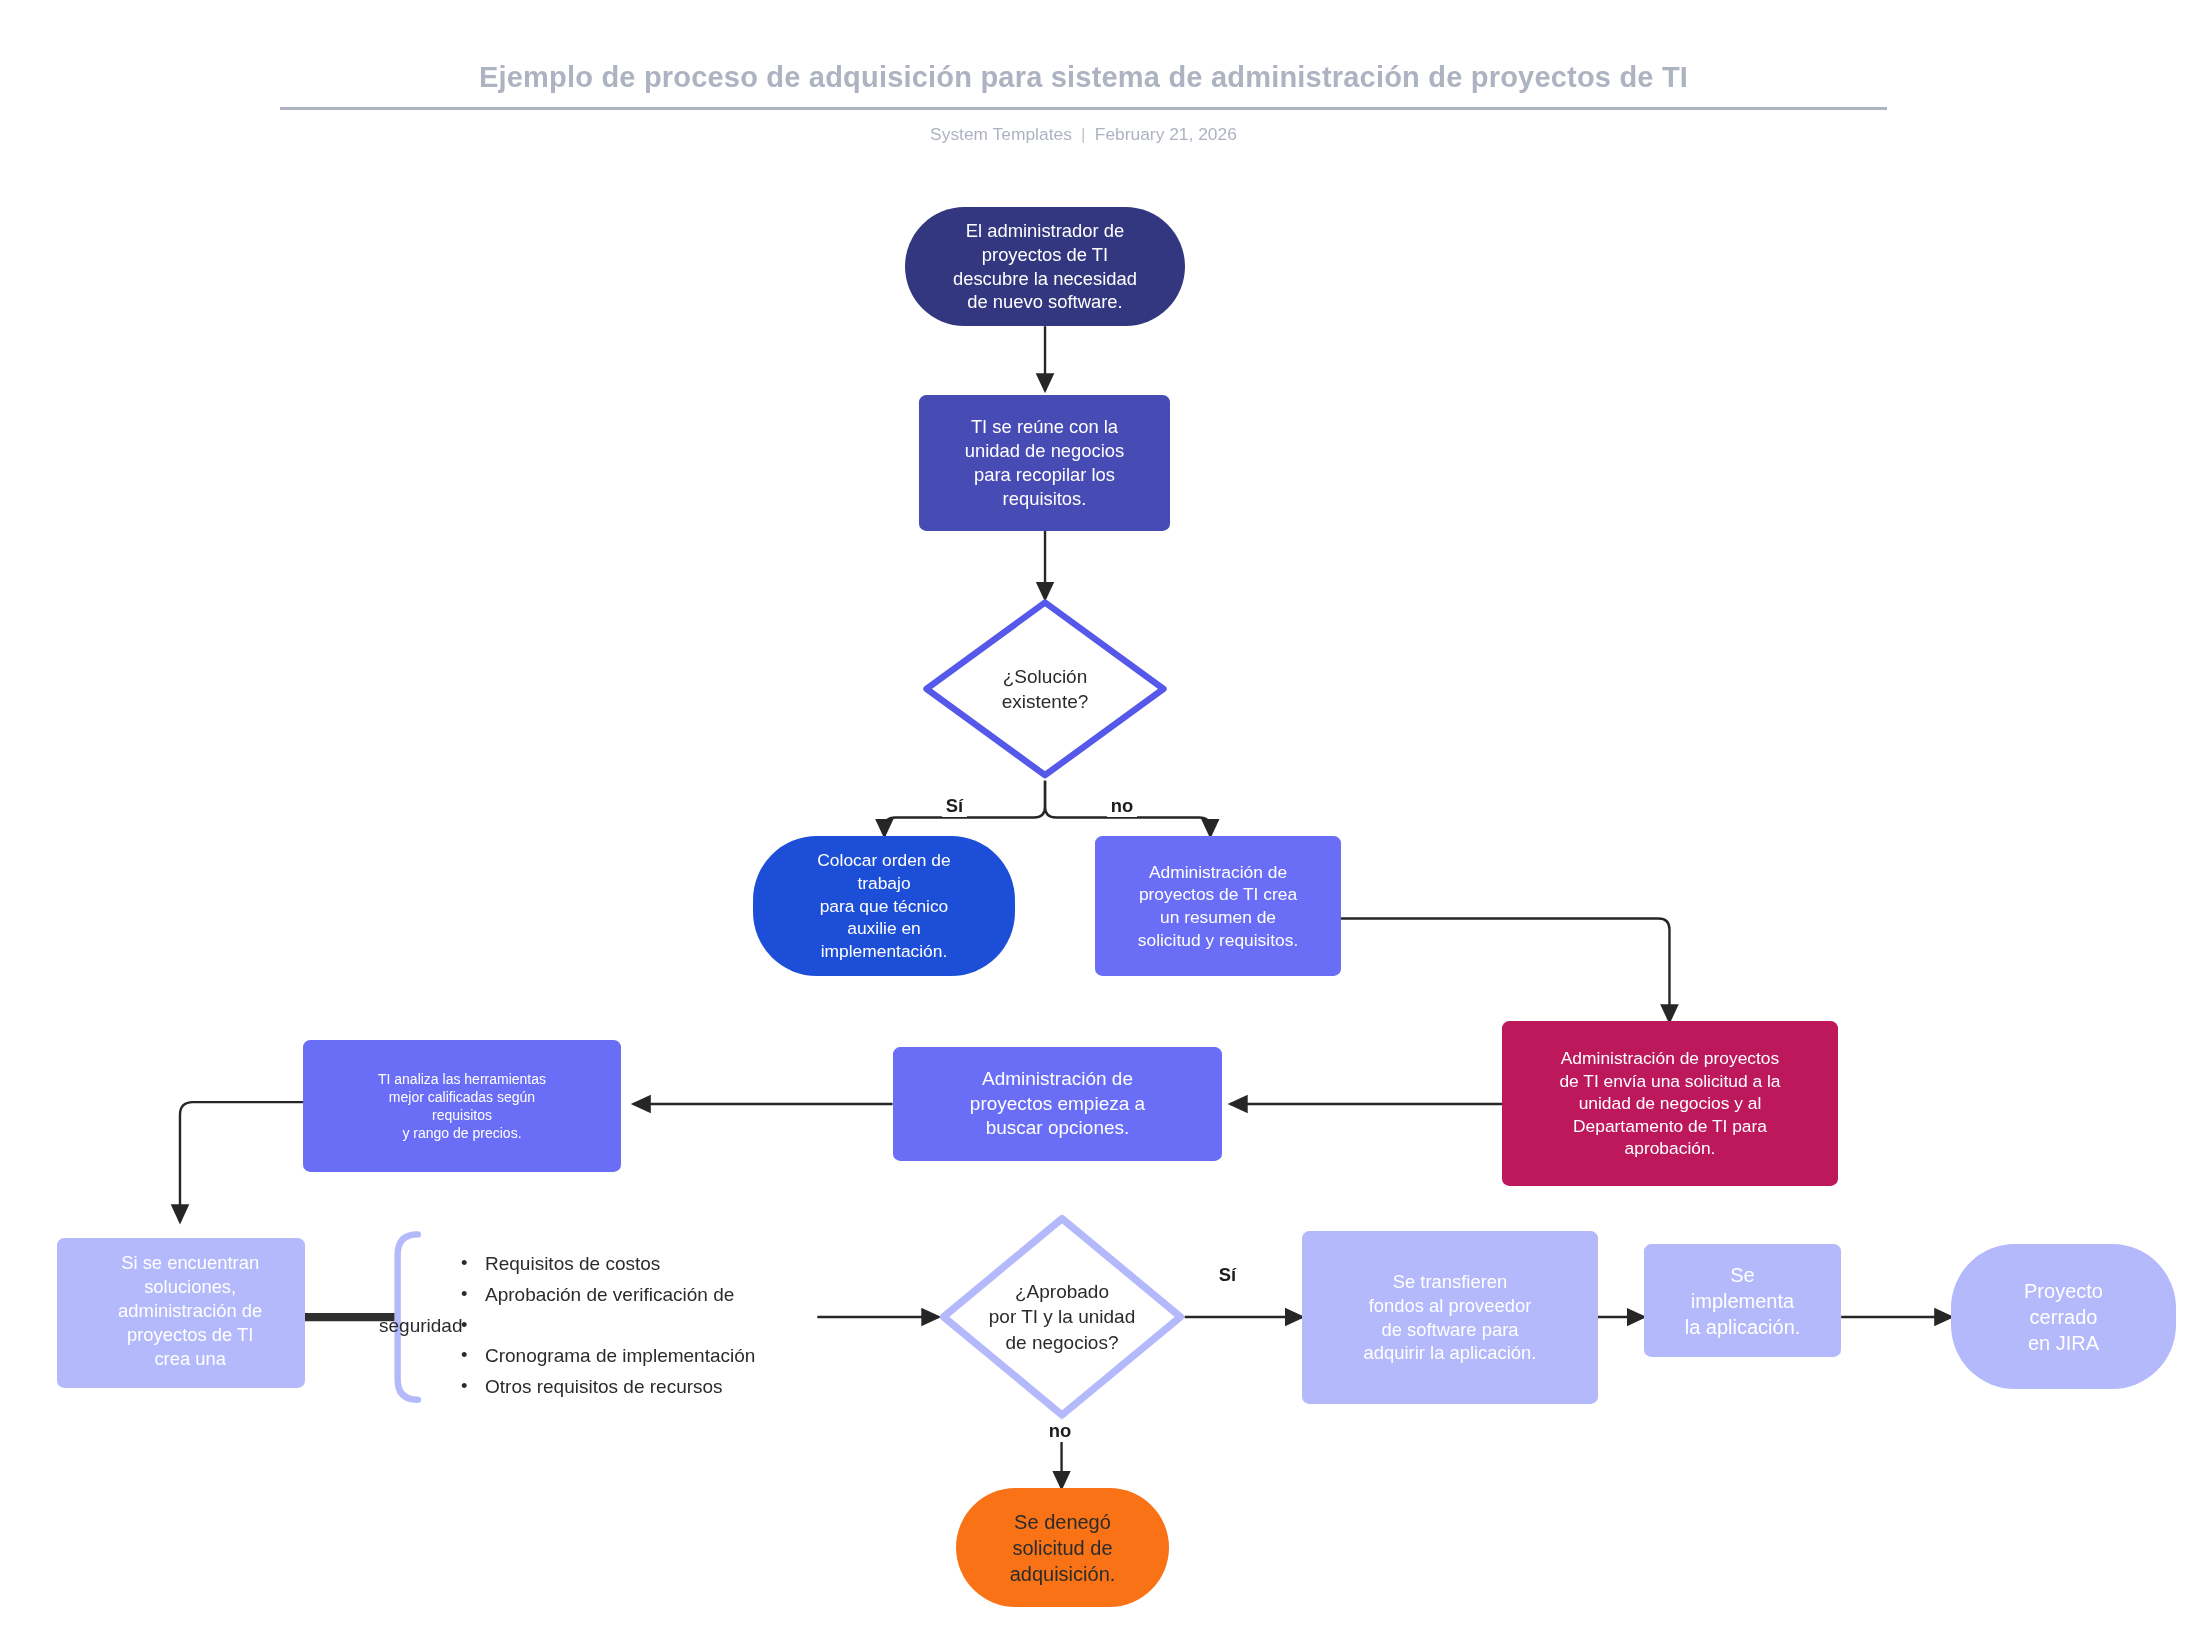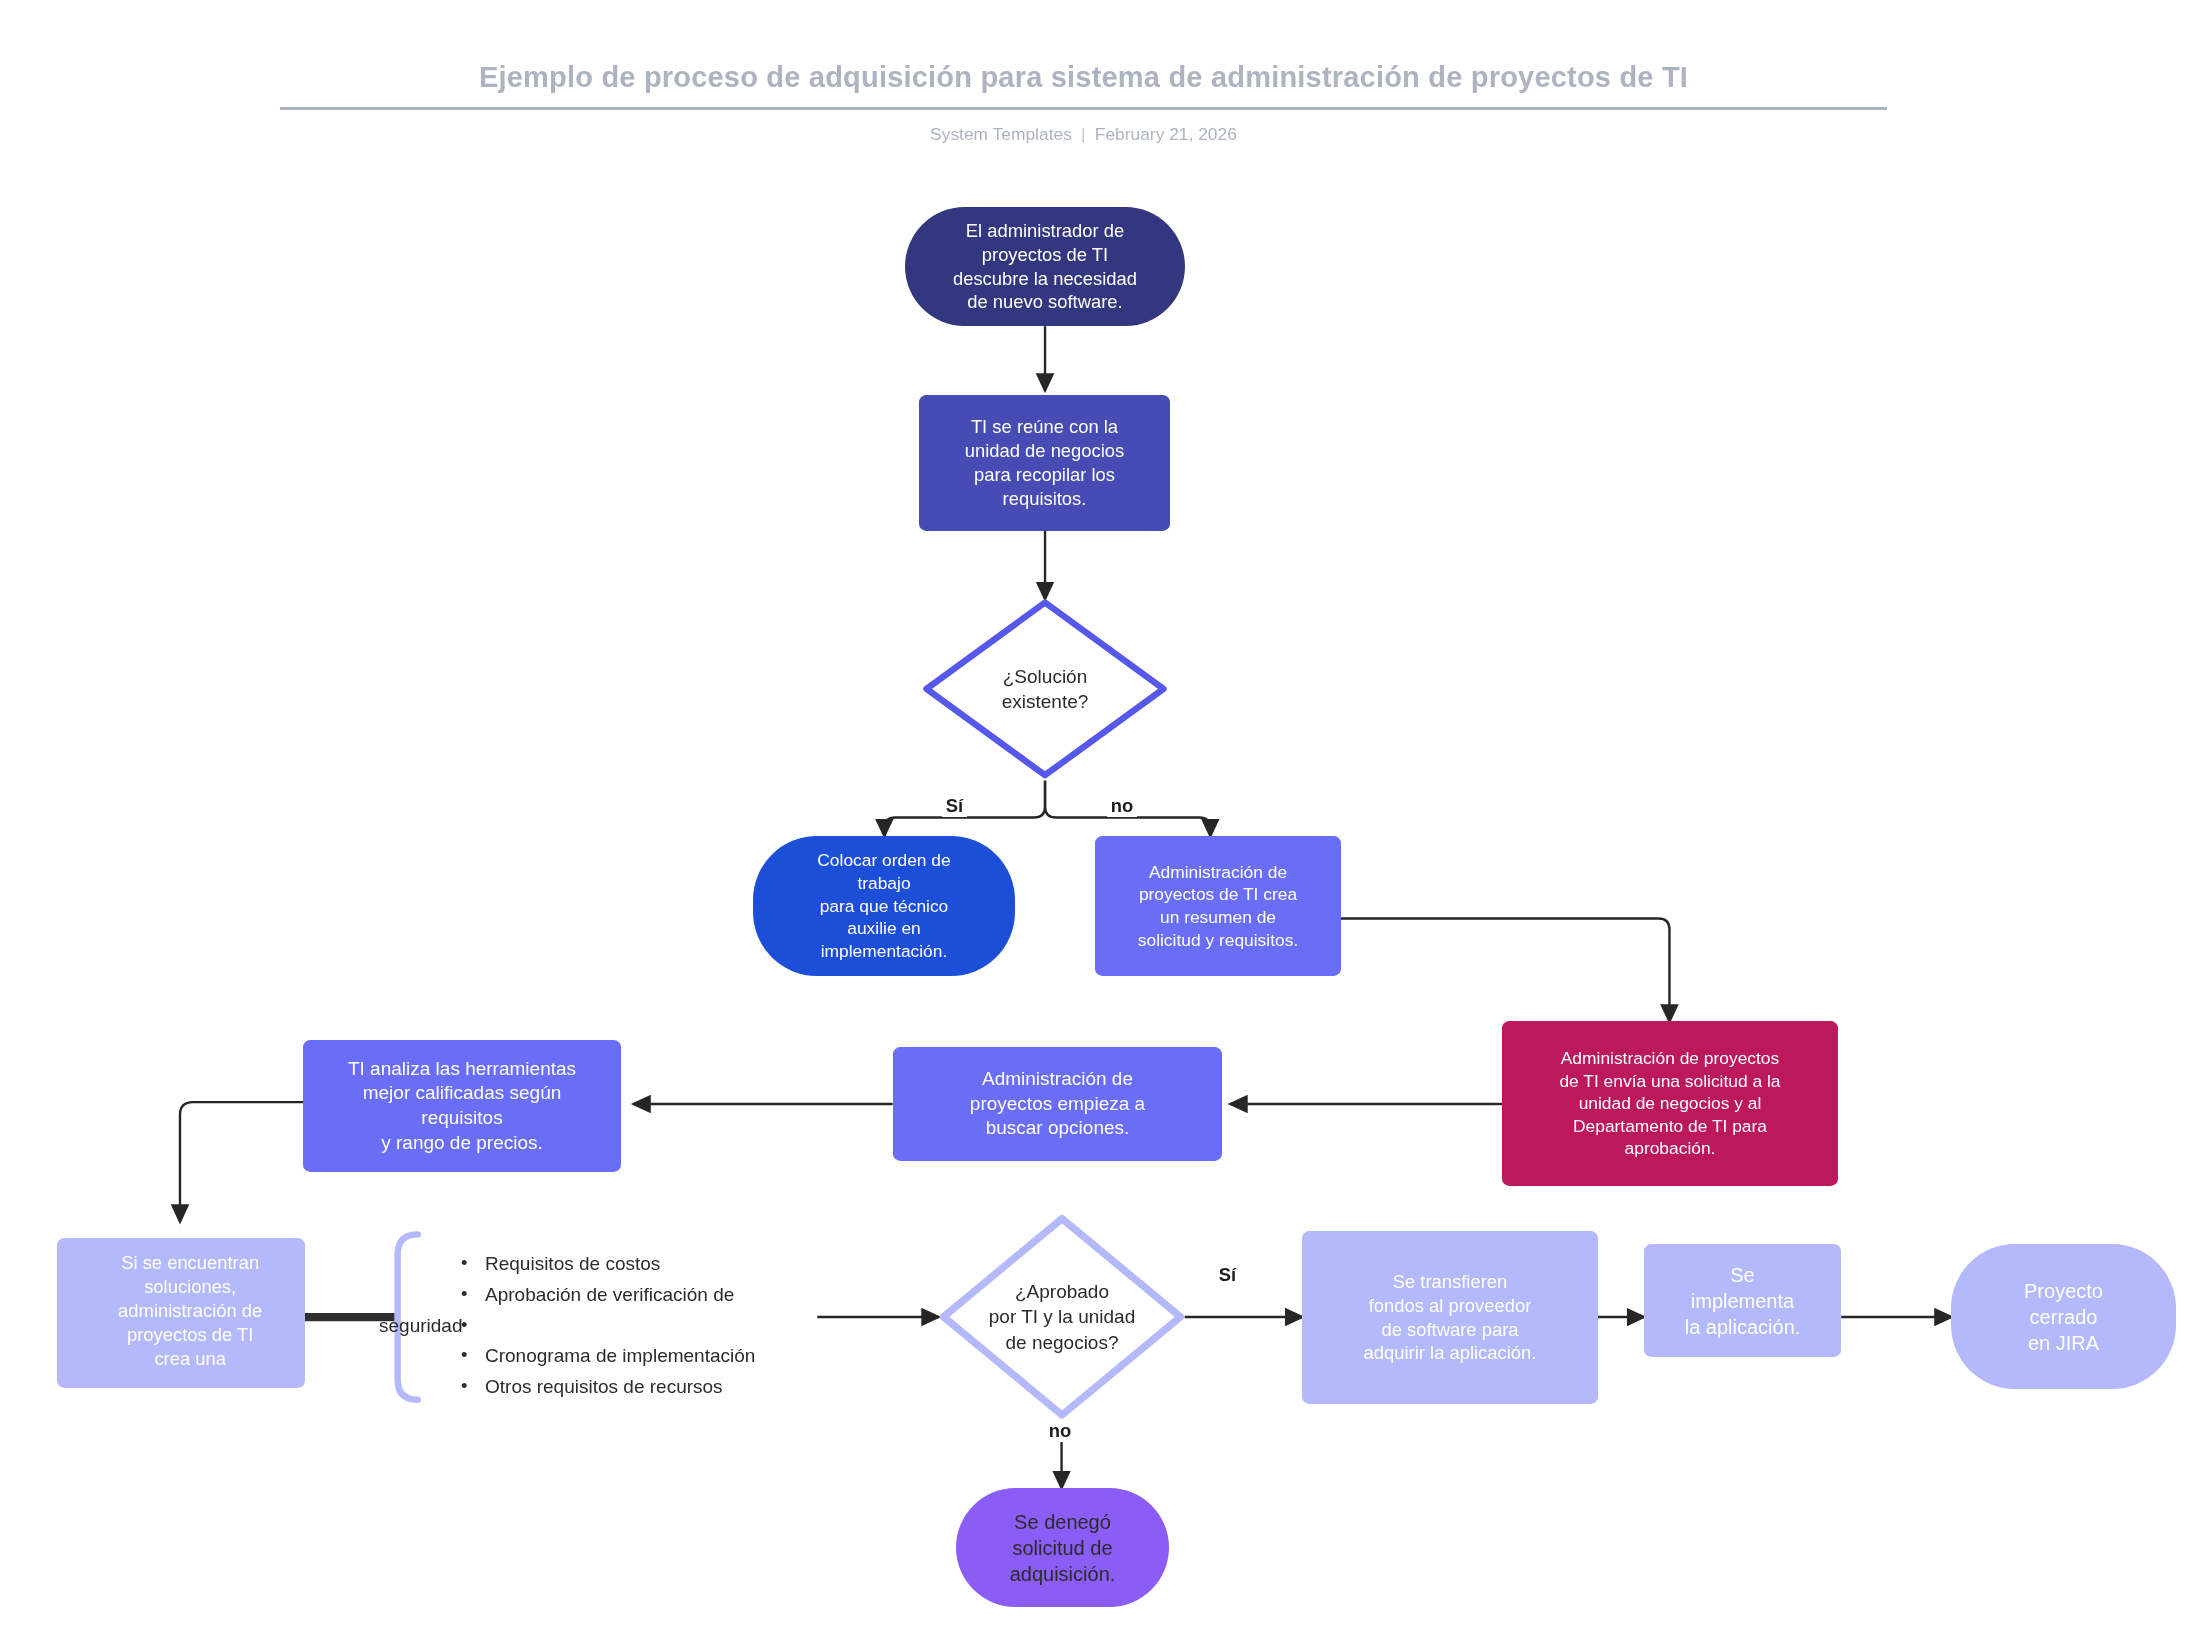--- a/index.html
+++ b/index.html
@@ -181,21 +181,21 @@
 
   <div class="node proc" style="left:893px;top:1047px;width:329px;height:114px;background:#6a6ef6;">
     <div class="tx lbl-white" style="font-size:19px;">
       <div>Administración de</div>
       <div>proyectos empieza a</div>
       <div>buscar opciones.</div>
     </div>
   </div>
 
   <div class="node proc" style="left:303px;top:1040px;width:318px;height:132px;background:#6a6ef6;">
-    <div class="tx lbl-white" style="font-size:19px;">
+    <div class="tx lbl-white" style="font-size:14px;">
       <div>TI analiza las herramientas</div>
       <div>mejor calificadas según</div>
       <div>requisitos</div>
       <div>y rango de precios.</div>
     </div>
   </div>
 
   <div class="node proc" style="left:57px;top:1238px;width:248px;height:150px;background:#b4b9fb;overflow:hidden;">
     <div class="tx lbl-white" style="font-size:18.4px;position:absolute;left:0;top:13px;">
       <div>Si se encuentran</div>
@@ -251,21 +251,21 @@
   </div>
 
   <div class="node term" style="left:1951px;top:1244px;width:225px;height:145px;background:#b4b9fb;">
     <div class="tx lbl-white" style="font-size:20px;">
       <div>Proyecto</div>
       <div>cerrado</div>
       <div>en JIRA</div>
     </div>
   </div>
 
-  <div class="node term" style="left:956px;top:1488px;width:213px;height:119px;background:#8b5cf6;">
+  <div class="node term" style="left:956px;top:1488px;width:213px;height:119px;background:#f97316;">
     <div class="tx lbl-dark" style="font-size:20px;">
       <div>Se denegó</div>
       <div>solicitud de</div>
       <div>adquisición.</div>
     </div>
   </div>
 
 </div>
 
 

